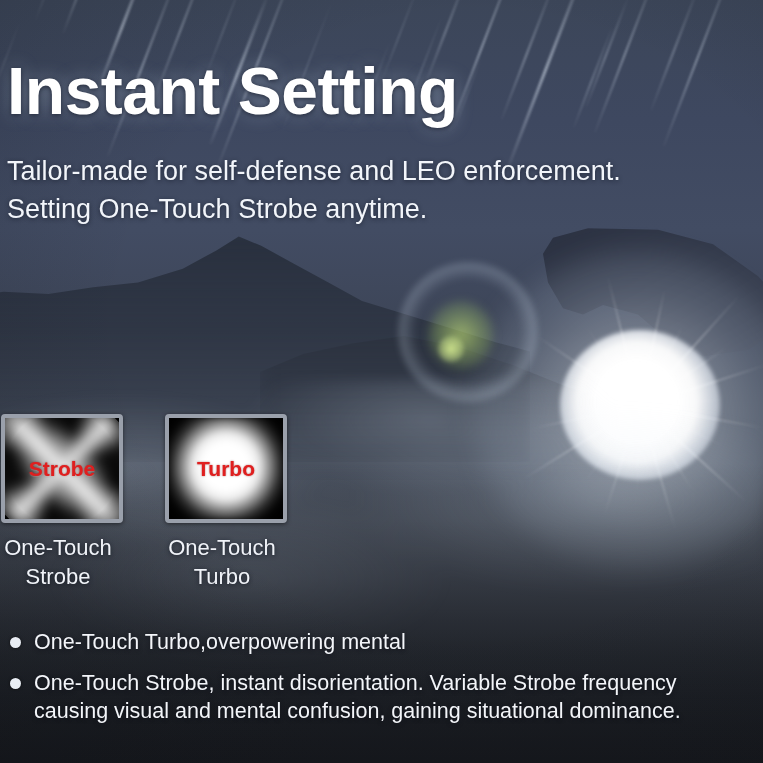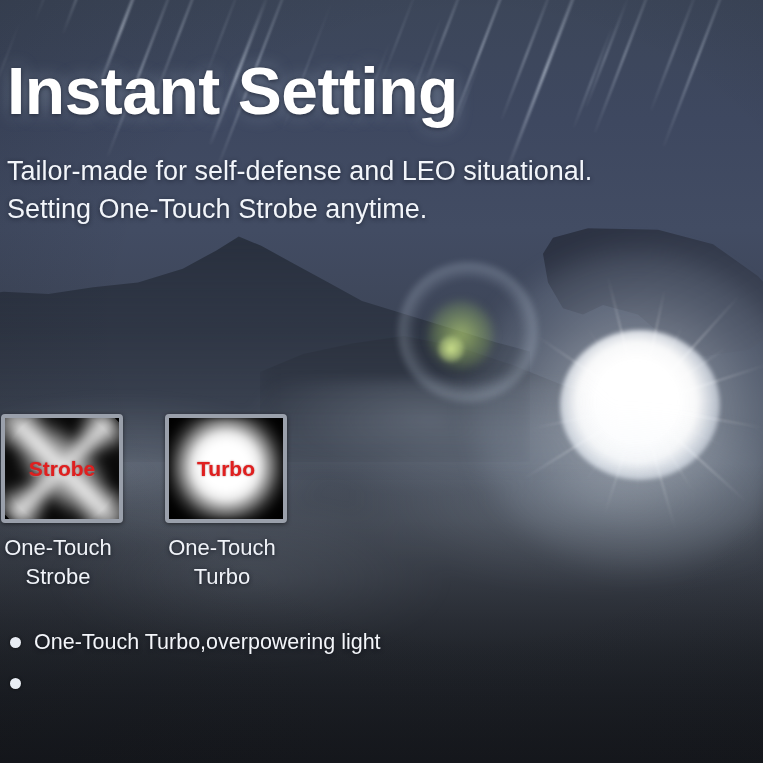--- a/index.html
+++ b/index.html
@@ -372,21 +372,21 @@
 
   <div class="mist"></div>
   <div class="vignette-bottom"></div>
   <div class="vignette-left"></div>
 
   <div class="content">
 
     <div class="title">Instant Setting</div>
 
     <div class="subtitle">
-      <div>Tailor-made for self-defense and LEO situational.</div>
+      <div>Tailor-made for self-defense and LEO enforcement.</div>
       <div>Setting One-Touch Strobe anytime.</div>
     </div>
 
     <div class="badge" id="badge-strobe">
       <div class="badge-glow glow-strobe"></div>
       <div class="badge-label">Strobe</div>
     </div>
 
     <div class="badge" id="badge-turbo">
       <div class="badge-glow glow-turbo"></div>
@@ -399,22 +399,23 @@
     </div>
 
     <div class="caption" id="caption-turbo">
       <div>One-Touch</div>
       <div>Turbo</div>
     </div>
 
     <div class="bullets">
       <div class="bullet-row">
         <span class="bullet-dot"></span>
-        <span>One-Touch Turbo,overpowering light</span>
+        <span>One-Touch Turbo,overpowering mental</span>
       </div>
       <div class="bullet-row">
         <span class="bullet-dot"></span>
-        <br>
+        <span>One-Touch Strobe, instant disorientation.  Variable Strobe frequency</span><br>
+        <span>causing visual and mental confusion, gaining situational dominance.</span>
       </div>
     </div>
 
   </div>
 </div>
 
 </body></html>

